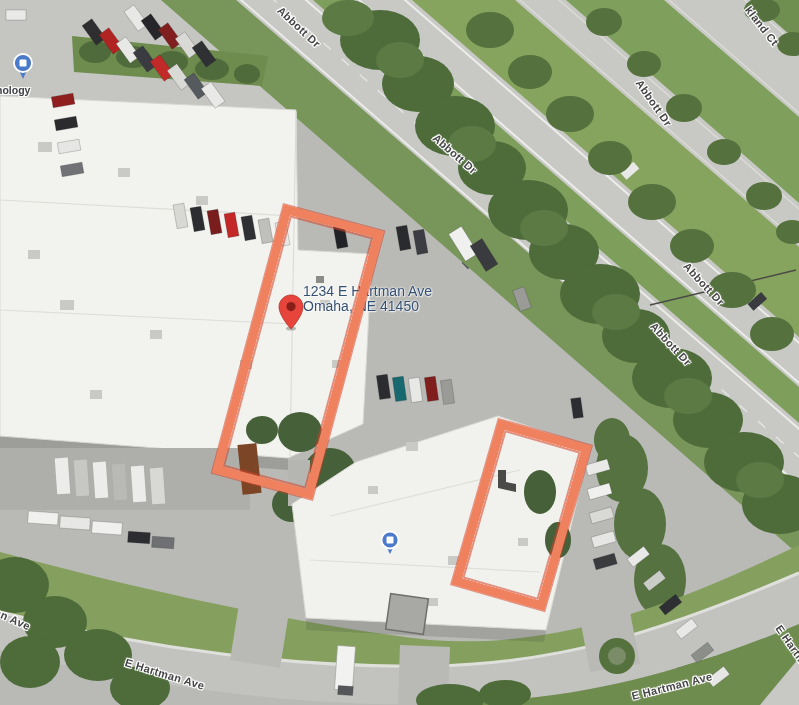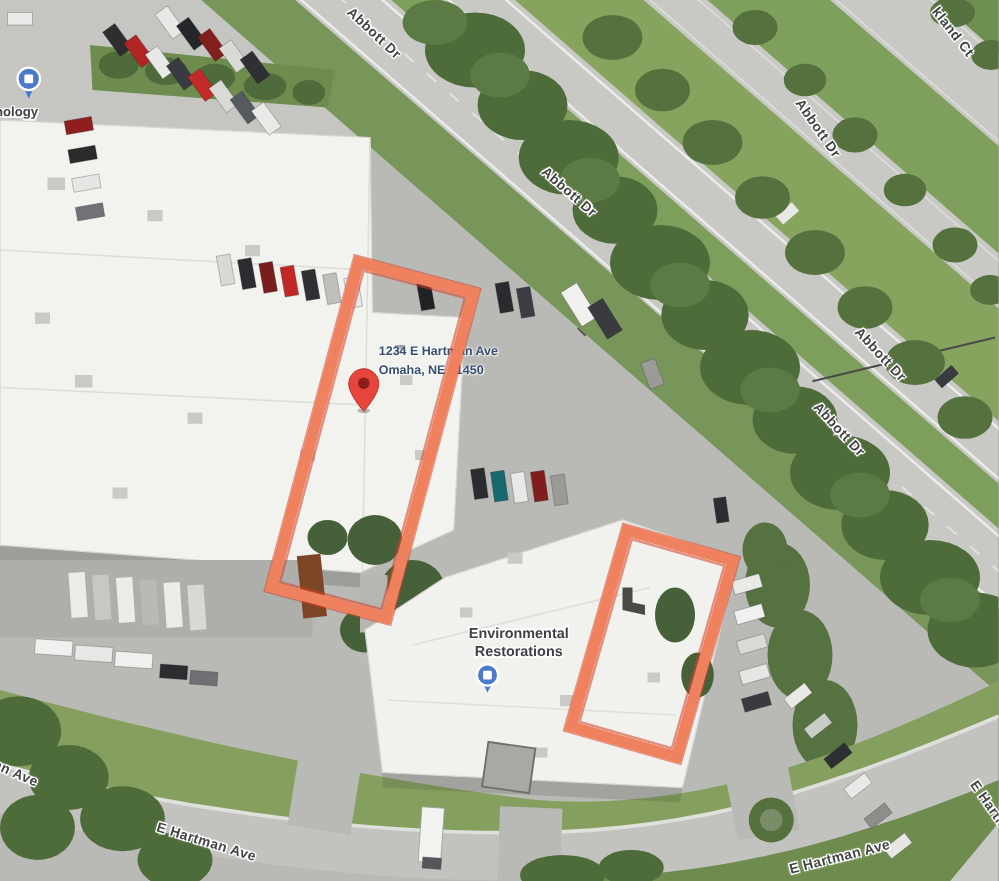--- a/index.html
+++ b/index.html
@@ -13,21 +13,21 @@
     color:#454545;letter-spacing:.4px;
     text-shadow:0 0 2px #fff,1px 1px 0 #fff,-1px -1px 0 #fff,1px -1px 0 #fff,-1px 1px 0 #fff,0 0 3px #fff;
     transform:translate(-50%,-50%) rotate(var(--r,0deg));
   }
   .poi-label{
     position:absolute;font-weight:700;font-size:11.5px;line-height:15px;
     color:#3e4246;text-align:center;white-space:nowrap;
     text-shadow:0 0 2px #fff,1px 1px 0 #fff,-1px -1px 0 #fff,1px -1px 0 #fff,-1px 1px 0 #fff;
   }
   .addr{
-    position:absolute;left:303px;top:274px;font-weight:700;font-size:10px;
+    position:absolute;left:303px;top:284px;font-weight:400;font-size:14px;
     line-height:15px;color:#355072;white-space:nowrap;
     text-shadow:0 0 2px rgba(255,255,255,.95),0 0 3px rgba(255,255,255,.8),1px 1px 1px rgba(255,255,255,.7);
   }
   .annot{
     position:absolute;border:9px solid #f0815e;box-sizing:border-box;
     outline:1px solid rgba(211,63,38,.55);
     box-shadow:inset 0 0 0 2px rgba(211,63,38,.55);
   }
   .annot.left{left:246px;top:213px;width:104px;height:278px;transform:rotate(15deg);}
   .annot.right{left:473px;top:429px;width:97px;height:172px;transform:rotate(16deg);}
@@ -301,24 +301,20 @@
   <div class="roadlabel" style="left:455px;top:154px;--r:41deg">Abbott Dr</div>
   <div class="roadlabel" style="left:654px;top:103px;--r:55deg">Abbott Dr</div>
   <div class="roadlabel" style="left:704px;top:284px;--r:47deg">Abbott Dr</div>
   <div class="roadlabel" style="left:671px;top:344px;--r:47deg">Abbott Dr</div>
   <div class="roadlabel" style="left:762px;top:26px;--r:52deg">kland Ct</div>
   <div class="roadlabel" style="left:165px;top:674px;--r:17deg">E Hartman Ave</div>
   <div class="roadlabel" style="left:672px;top:686px;--r:-14deg">E Hartman Ave</div>
   <div class="roadlabel" style="left:-8px;top:610px;--r:24deg">E Hartman Ave</div>
   <div class="roadlabel" style="left:802px;top:660px;--r:55deg">E Hartman Ave</div>
 
-  <div class="poi-label" style="left:345px;top:500px;width:140px">
-    <div>Environmental</div>
-    <div>Restorations</div>
-  </div>
   <div class="pin" style="left:380px;top:530px">
     <svg width="20" height="26" viewBox="0 0 20 26">
       <polygon points="6,16 14,16 10,24" fill="#4a7ac9"></polygon>
       <circle cx="10" cy="10" r="8.5" fill="#4a7ac9" stroke="#ffffff" stroke-width="1.8"></circle>
       <rect x="6.5" y="6.5" width="7" height="7" rx="1" fill="#ffffff"></rect>
     </svg>
   </div>
 
   <div class="pin" style="left:12px;top:53px">
     <svg width="22" height="28" viewBox="0 0 22 28">

